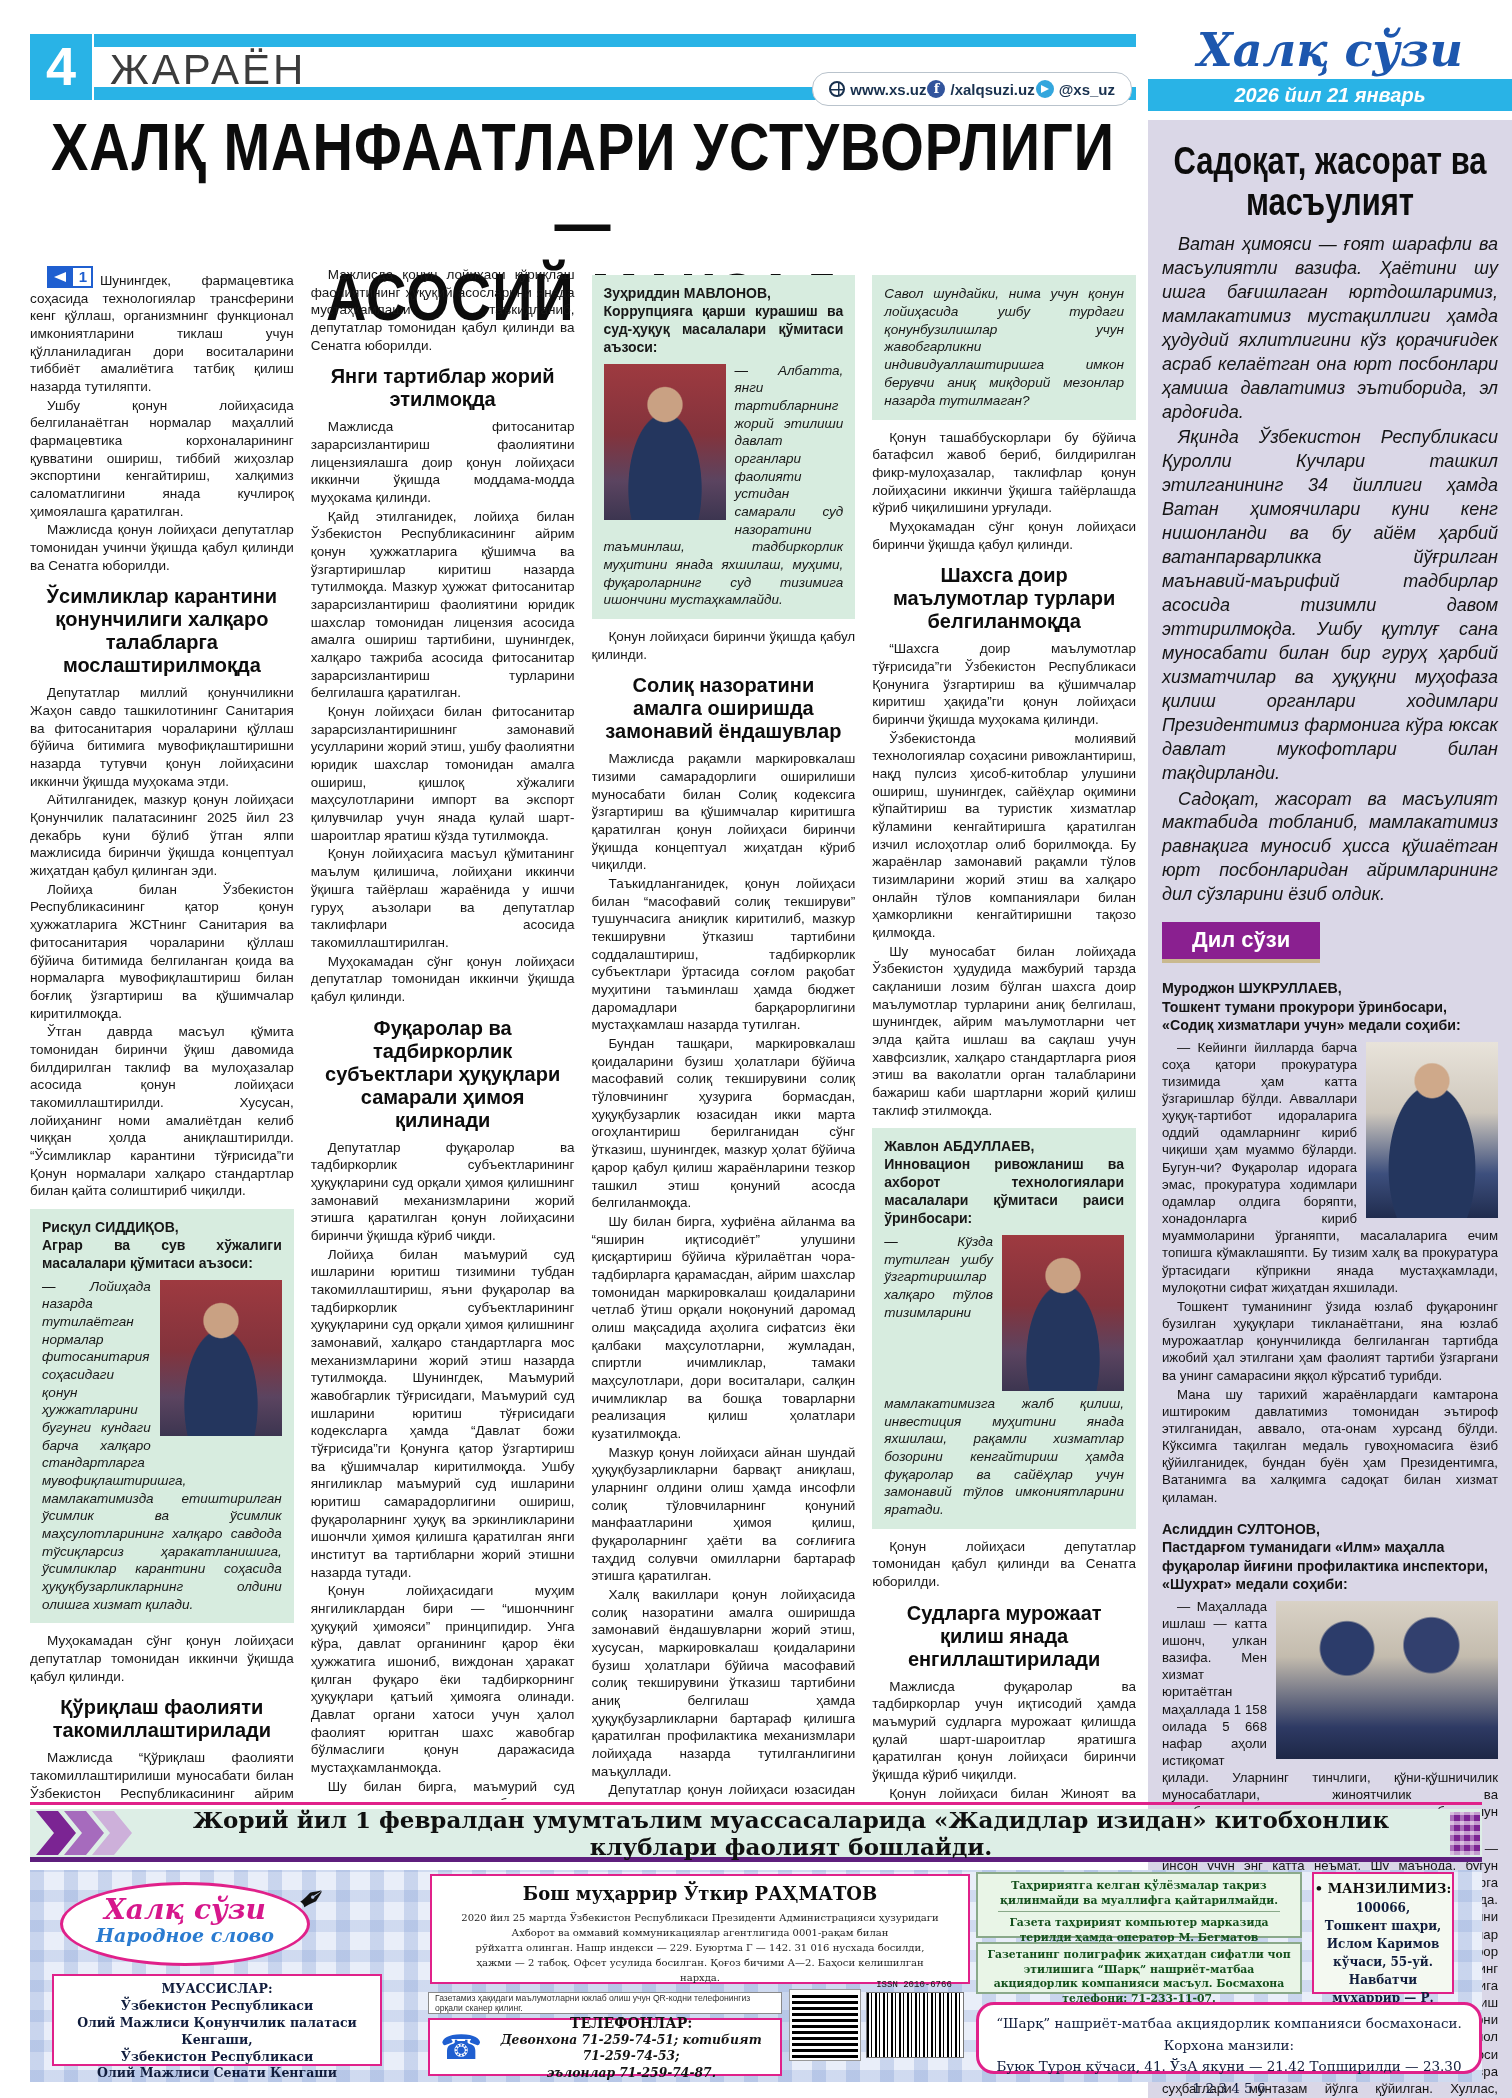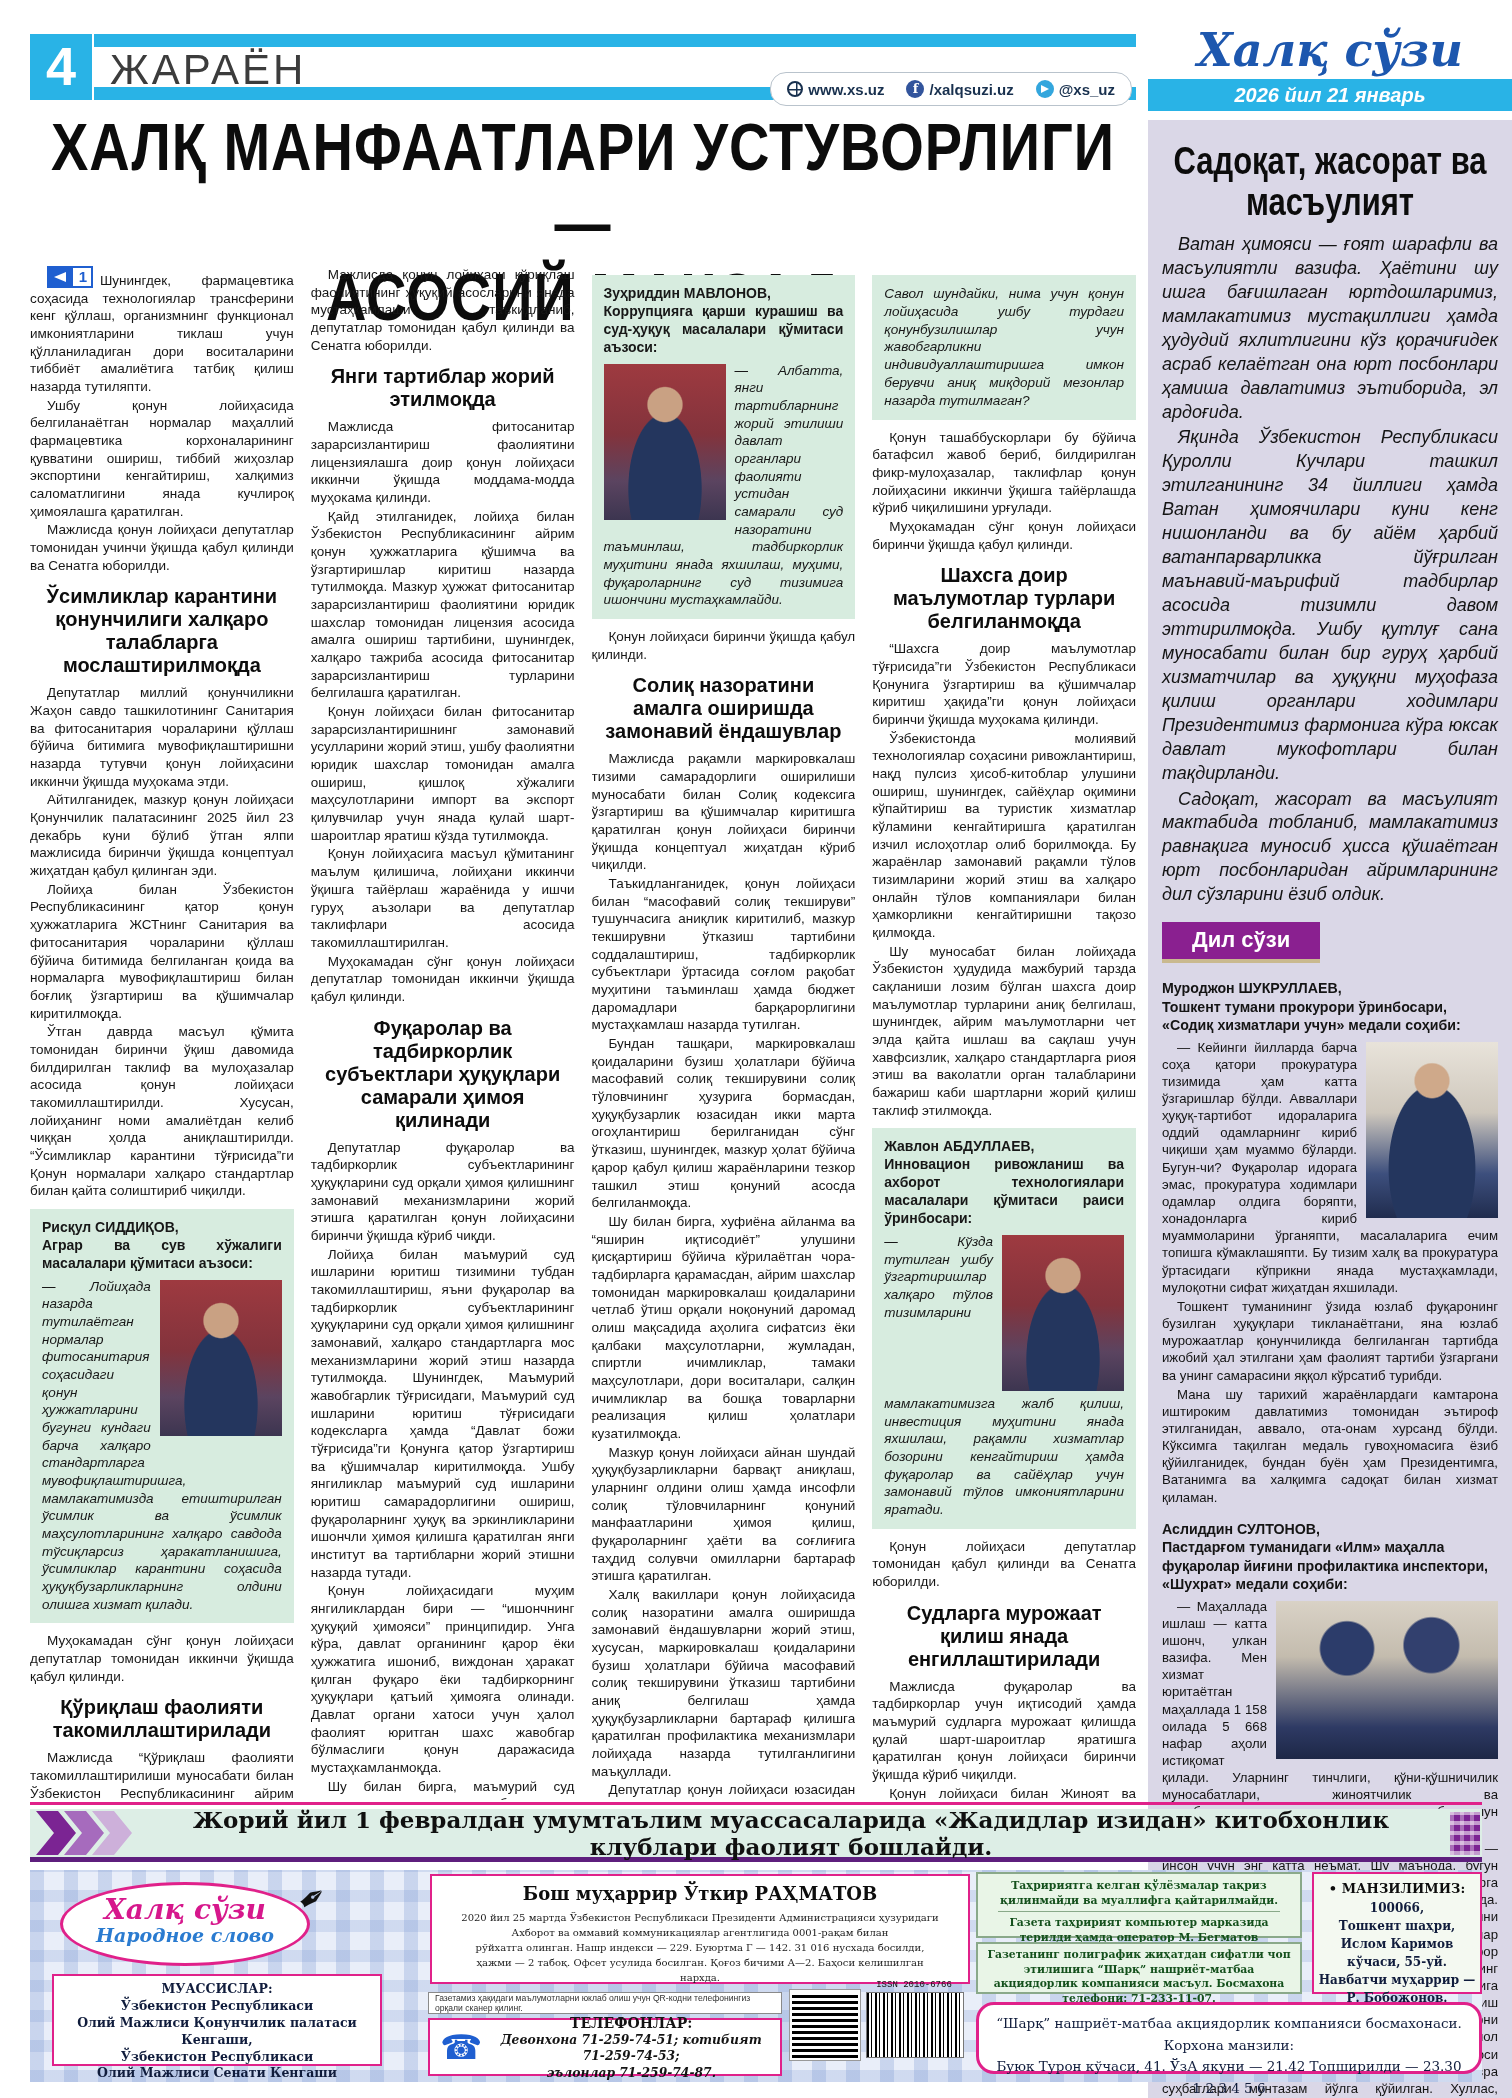--- a/index.html
+++ b/index.html
@@ -8,21 +8,21 @@
         font-family:"Liberation Sans",sans-serif;color:#141414;}
 
   
   .hdr{position:absolute;left:30px;top:34px;width:1106px;height:66px;}
   .hdr-bar-top{position:absolute;left:64px;top:0;right:0;height:13px;background:#29b3e6;}
   .hdr-num{position:absolute;left:0;top:0;width:62px;height:66px;background:#29b3e6;color:#fff;
            font-weight:bold;font-size:54px;text-align:center;line-height:64px;}
   .hdr-section{position:absolute;left:80px;top:12px;font-size:42px;color:#3c3c3c;letter-spacing:3px;font-weight:400;}
   .hdr-bar-bot{position:absolute;left:64px;bottom:0;right:0;height:13px;background:#29b3e6;}
   .social{position:absolute;right:4px;bottom:-6px;height:32px;background:#fff;border:1px solid #b9c3cc;
-          border-radius:16px;display:flex;align-items:center;gap:22px;padding:0 16px;
+          border-radius:16px;display:flex;align-items:center;gap:1px;padding:0 16px;
           font-size:15px;color:#18304e;font-weight:bold;}
   .soc-item{display:flex;align-items:center;gap:5px;}
   .globe{width:16px;height:16px;border:2px solid #18304e;border-radius:50%;box-sizing:border-box;
          background:linear-gradient(#18304e,#18304e) 0 6px/16px 1.5px no-repeat,
                     linear-gradient(#18304e,#18304e) 7px 0/1.5px 16px no-repeat;}
   .fb{width:18px;height:18px;border-radius:50%;background:#32549c;color:#fff;font-size:13px;
       text-align:center;line-height:18px;font-family:"DejaVu Serif",serif;font-weight:bold;}
   .tg{width:18px;height:18px;border-radius:50%;background:#33a6dd;position:relative;}
   .tg:after{content:"";position:absolute;left:5px;top:5px;width:0;height:0;
             border-left:8px solid #fff;border-top:4px solid transparent;border-bottom:4px solid transparent;}
@@ -126,21 +126,21 @@
       repeating-linear-gradient(0deg,#000 0 3px,#fff 3px 6px),
       repeating-linear-gradient(90deg,#000 0 3px,rgba(255,255,255,.85) 3px 6px);border:2px solid #fff;outline:1px solid #999;}
   .issn{position:absolute;left:836px;top:110px;width:96px;text-align:center;font-size:9px;color:#111;font-family:Liberation Mono, monospace;}
   .barcode{position:absolute;left:836px;top:122px;width:96px;height:64px;background:
       repeating-linear-gradient(90deg,#000 0 2px,#fff 2px 4px,#000 4px 5px,#fff 5px 8px);border:1px solid #777;}
   .gbox{position:absolute;background:#e9f5e7;border:2px solid #8aa98a;box-sizing:border-box;text-align:center;
         font-family:"DejaVu Serif",serif;font-weight:bold;color:#14501c;padding:4px 8px;}
   .gbox1{left:946px;top:2px;width:326px;height:66px;font-size:10.8px;line-height:1.4;}
   .gdiv{height:1px;background:#8aa98a;margin:3px 12px;}
   .gbox2{left:946px;top:72px;width:326px;height:52px;font-size:10.8px;line-height:1.35;}
-  .addrbox{left:1282px;top:2px;width:170px;height:122px;background:#f4f9f1;text-align:center;
+  .addrbox{left:1282px;top:2px;width:142px;height:122px;background:#f4f9f1;text-align:center;
            font-family:"DejaVu Serif",serif;font-weight:bold;font-size:12px;line-height:1.5;color:#101c3c;padding-top:5px;}
   .addr-lbl{color:#0d0d0d;font-size:13px;}
   .printbox{left:946px;top:132px;width:506px;height:72px;border-radius:18px;border-width:3px;text-align:center;
             font-family:"DejaVu Serif",serif;font-size:13.5px;line-height:1.6;color:#101c3c;padding:8px 14px;}
 </style>
 </head>
 <body>
 
 <div class="page">
 

